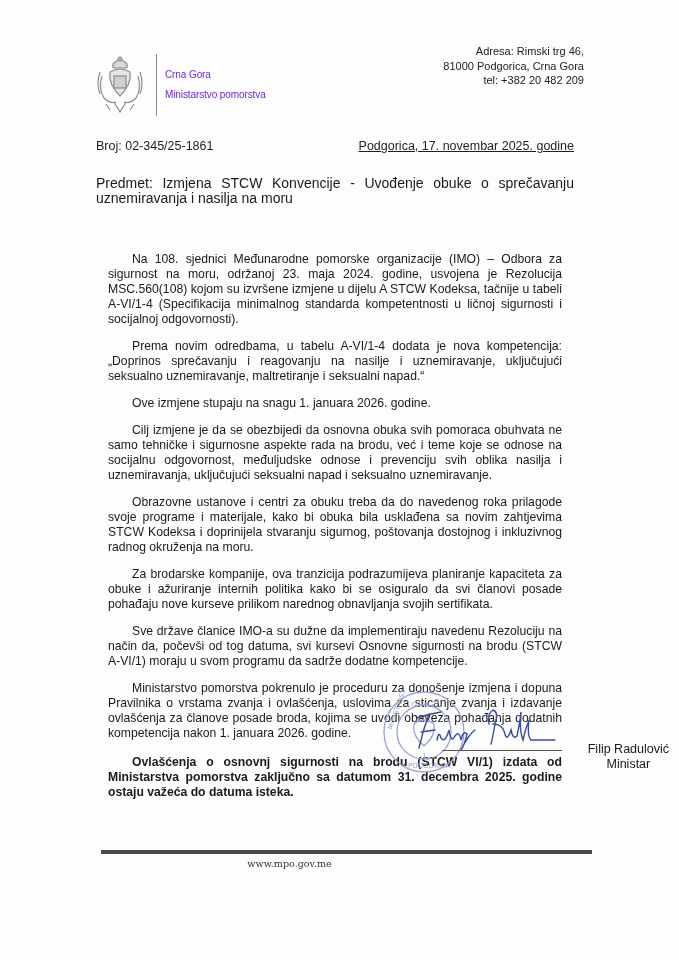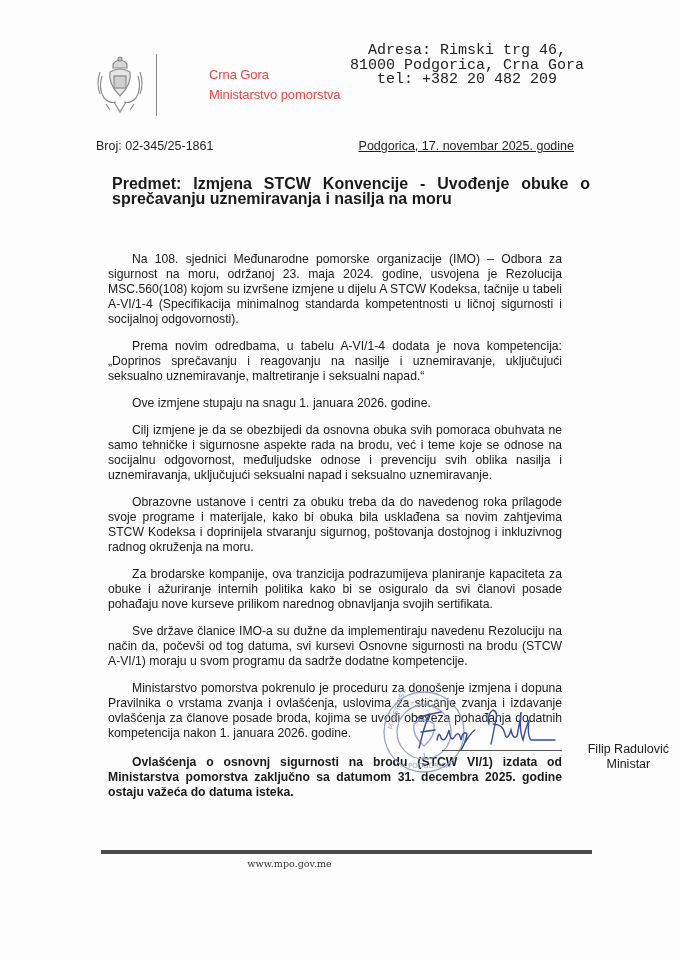--- a/index.html
+++ b/index.html
@@ -2,29 +2,29 @@
 <html><head>
 <meta charset="utf-8">
 <style>
   html, body { margin: 0; padding: 0; background: #ffffff; }
   body { width: 679px; height: 960px; position: relative; overflow: hidden; font-family: "Liberation Sans", sans-serif; color: #1a1a1a; }
   .page { position: absolute; left: 0; top: 0; width: 679px; height: 960px; background: #fdfdfd; }
 
   .header { position: absolute; left: 94px; top: 52px; height: 66px; display: flex; align-items: center; }
   .coat { width: 52px; height: 62px; }
   .vline { width: 1px; height: 62px; background: #8a8a8a; margin-left: 10px; margin-right: 8px; }
-  .org { display: flex; flex-direction: column; font-size: 13px; line-height: 20px; color: #ef4444; letter-spacing: -0.1px; margin-left: 44px; }
+  .org { display: flex; flex-direction: column; font-size: 10px; line-height: 20px; color: #6d28d9; letter-spacing: -0.1px; }
 
-  .address { position: absolute; right: 95px; top: 44px; text-align: center; font-family: Liberation Mono, monospace; font-size: 15px; line-height: 14.5px; color: #222; }
+  .address { position: absolute; right: 95px; top: 44px; text-align: right; font-family: Liberation Sans, sans-serif; font-size: 11px; line-height: 14.5px; color: #222; }
 
   .meta-row { position: absolute; left: 96px; top: 139px; width: 478px; font-size: 12.5px; color: #1f1f1f; }
   .meta-row .broj { position: absolute; left: 0; top: 0; }
   .meta-row .place { position: absolute; right: 0; top: 0; text-decoration: underline; }
 
-  .subject { position: absolute; left: 112px; top: 176px; width: 478px; font-size: 16px; font-weight: bold; line-height: 15px; text-align: justify; text-align-last: left; }
+  .subject { position: absolute; left: 96px; top: 176px; width: 478px; font-size: 14px; font-weight: normal; line-height: 15px; text-align: justify; text-align-last: left; }
 
   .body { position: absolute; left: 96px; top: 240px; width: 478px; font-size: 12.2px; line-height: 15px; text-align: justify; }
   .body p { margin: 12px; text-indent: 24px; }
   .body p.final { font-weight: bold; margin-top: 14px; }
 
   .signature-block { position: absolute; left: 352px; top: 690px; width: 210px; height: 100px; }
   .stamp { position: absolute; left: 30px; top: 0; width: 84px; height: 84px; }
   .sig { position: absolute; left: 55px; top: 10px; width: 150px; height: 60px; }
   .sig-line { position: absolute; left: 90px; top: 60px; width: 120px; height: 1.4px; background: #555; }
   .signer { position: absolute; right: 10px; top: 742px; text-align: center; font-size: 12.5px; font-weight: normal; line-height: 15px; }

